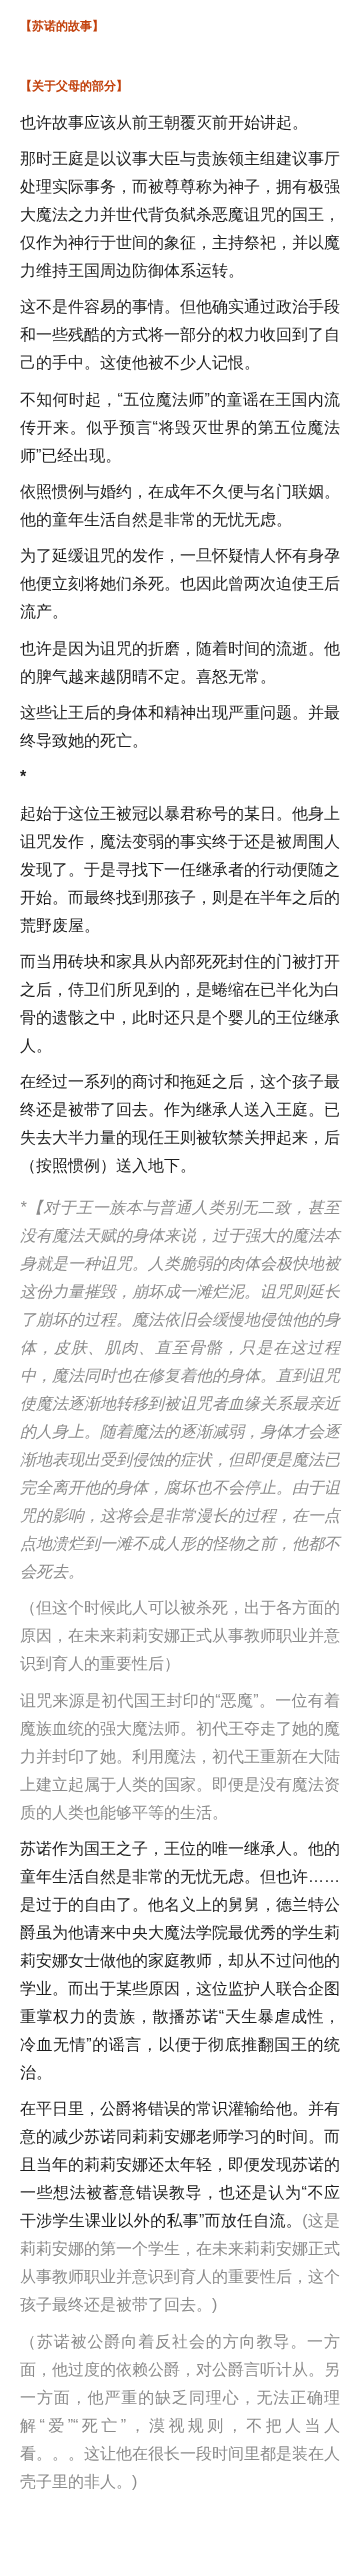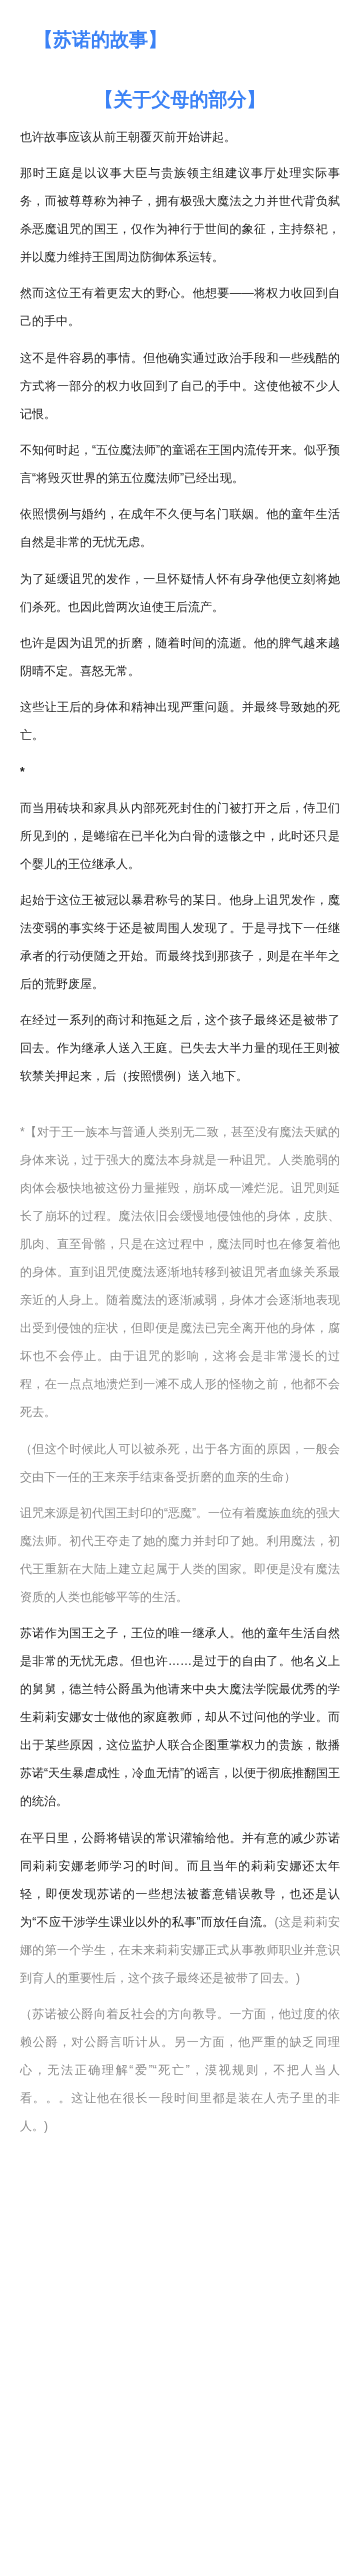--- a/index.html
+++ b/index.html
@@ -11,92 +11,91 @@
     width: 360px;
     height: 2576px;
     overflow: hidden;
     font-family: "Liberation Sans", "DejaVu Sans", sans-serif;
   }
   .page {
     padding: 12px 20px 0 20px;
     background: #ffffff;
   }
   .h {
-    font-size: 19px;
+    font-size: 12px;
     line-height: 28px;
     font-weight: 700;
-    color: #3b82f6;
-    margin: 14px;
+    color: #c2410c;
+    margin: 0;
   }
   .title {
     margin-bottom: 32px;
   }
   .section {
     margin-bottom: 8.9px;
-    text-align: center;
   }
   .para {
-    font-size: 12px;
+    font-size: 16px;
     line-height: 28px;
     color: #1d1d1d;
     margin: 0 0 8.3px 0;
     text-align: justify;
     word-break: normal;
   }
   .muted, .para .muted {
     color: #8b8b8b;
   }
   .star-line {
     font-weight: 700;
   }
   .gap-top {
-    margin-top: 28px;
+    margin-top: 14px;
+    font-style: italic;
   }
   .gap-top-lg {
   }
 </style>
 </head>
 <body>
 
 <div class="page">
 
   <h1 class="h title">【苏诺的故事】</h1>
 
   <h2 class="h section">【关于父母的部分】</h2>
 
   <p class="para">也许故事应该从前王朝覆灭前开始讲起。</p>
 
   <p class="para">那时王庭是以议事大臣与贵族领主组建议事厅处理实际事务，而被尊尊称为神子，拥有极强大魔法之力并世代背负弑杀恶魔诅咒的国王，仅作为神行于世间的象征，主持祭祀，并以魔力维持王国周边防御体系运转。</p>
 
 
-  <p class="para">然而这位王有着更宏大的野心。他想要——将权力收回到自己的手中。</p>
 
   <p class="para">这不是件容易的事情。但他确实通过政治手段和一些残酷的方式将一部分的权力收回到了自己的手中。这使他被不少人记恨。</p>
 
   <p class="para">不知何时起，“五位魔法师”的童谣在王国内流传开来。似乎预言“将毁灭世界的第五位魔法师”已经出现。</p>
 
   <p class="para">依照惯例与婚约，在成年不久便与名门联姻。他的童年生活自然是非常的无忧无虑。</p>
 
   <p class="para">为了延缓诅咒的发作，一旦怀疑情人怀有身孕他便立刻将她们杀死。也因此曾两次迫使王后流产。</p>
 
   <p class="para">也许是因为诅咒的折磨，随着时间的流逝。他的脾气越来越阴晴不定。喜怒无常。</p>
 
   <p class="para">这些让王后的身体和精神出现严重问题。并最终导致她的死亡。</p>
 
   <p class="para star-line">*</p>
 
+  <p class="para">起始于这位王被冠以暴君称号的某日。他身上诅咒发作，魔法变弱的事实终于还是被周围人发现了。于是寻找下一任继承者的行动便随之开始。而最终找到那孩子，则是在半年之后的荒野废屋。</p>
+
   <p class="para">而当用砖块和家具从内部死死封住的门被打开之后，侍卫们所见到的，是蜷缩在已半化为白骨的遗骸之中，此时还只是个婴儿的王位继承人。</p>
-
-  <p class="para">起始于这位王被冠以暴君称号的某日。他身上诅咒发作，魔法变弱的事实终于还是被周围人发现了。于是寻找下一任继承者的行动便随之开始。而最终找到那孩子，则是在半年之后的荒野废屋。</p>
 
   <p class="para">在经过一系列的商讨和拖延之后，这个孩子最终还是被带了回去。作为继承人送入王庭。已失去大半力量的现任王则被软禁关押起来，后（按照惯例）送入地下。</p>
 
   <p class="para muted gap-top">*【对于王一族本与普通人类别无二致，甚至没有魔法天赋的身体来说，过于强大的魔法本身就是一种诅咒。人类脆弱的肉体会极快地被这份力量摧毁，崩坏成一滩烂泥。诅咒则延长了崩坏的过程。魔法依旧会缓慢地侵蚀他的身体，皮肤、肌肉、直至骨骼，只是在这过程中，魔法同时也在修复着他的身体。直到诅咒使魔法逐渐地转移到被诅咒者血缘关系最亲近的人身上。随着魔法的逐渐减弱，身体才会逐渐地表现出受到侵蚀的症状，但即便是魔法已完全离开他的身体，腐坏也不会停止。由于诅咒的影响，这将会是非常漫长的过程，在一点点地溃烂到一滩不成人形的怪物之前，他都不会死去。</p>
 
-  <p class="para muted">（但这个时候此人可以被杀死，出于各方面的原因，一般会交由下一任的王来亲手结束备受折磨的血亲的生命）</p>
+  <p class="para muted">（但这个时候此人可以被杀死，出于各方面的原因，在未来莉莉安娜正式从事教师职业并意识到育人的重要性后）</p>
 
   <p class="para muted">诅咒来源是初代国王封印的“恶魔”。一位有着魔族血统的强大魔法师。初代王夺走了她的魔力并封印了她。利用魔法，初代王重新在大陆上建立起属于人类的国家。即便是没有魔法资质的人类也能够平等的生活。</p>
 
 
   <p class="para gap-top-lg">苏诺作为国王之子，王位的唯一继承人。他的童年生活自然是非常的无忧无虑。但也许……是过于的自由了。他名义上的舅舅，德兰特公爵虽为他请来中央大魔法学院最优秀的学生莉莉安娜女士做他的家庭教师，却从不过问他的学业。而出于某些原因，这位监护人联合企图重掌权力的贵族，散播苏诺“天生暴虐成性，冷血无情”的谣言，以便于彻底推翻国王的统治。</p>
 
   <p class="para">
     <span>在平日里，公爵将错误的常识灌输给他。并有意的减少苏诺同莉莉安娜老师学习的时间。而且当年的莉莉安娜还太年轻，即便发现苏诺的一些想法被蓄意错误教导，也还是认为“不应干涉学生课业以外的私事”而放任自流。</span><span class="muted">(这是莉莉安娜的第一个学生，在未来莉莉安娜正式从事教师职业并意识到育人的重要性后，这个孩子最终还是被带了回去。)</span>
   </p>
 

